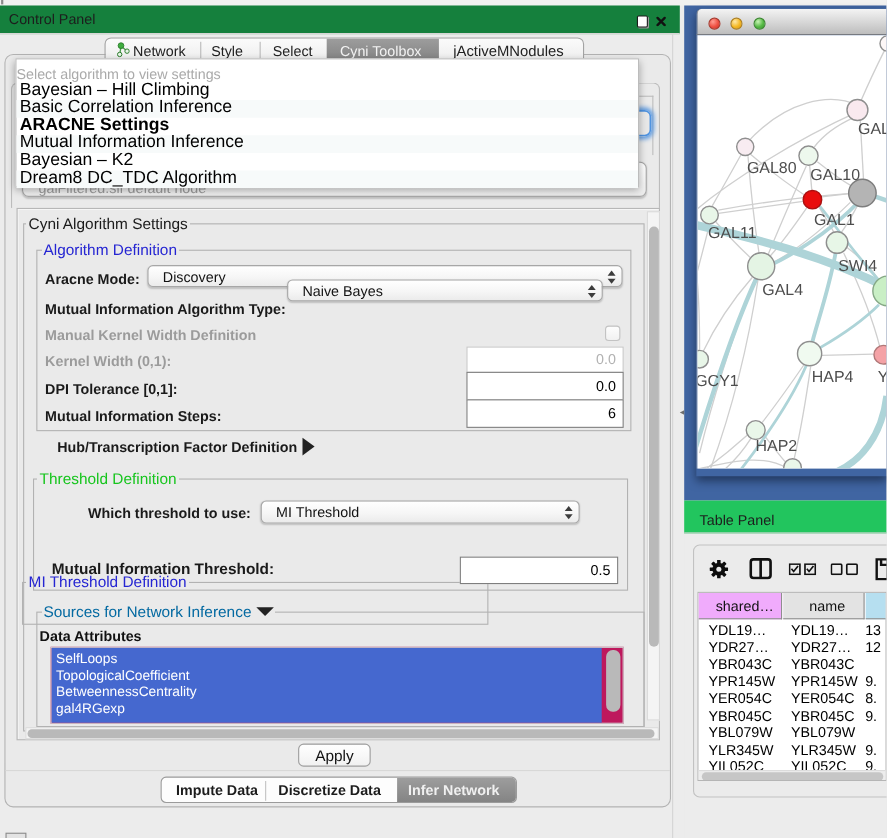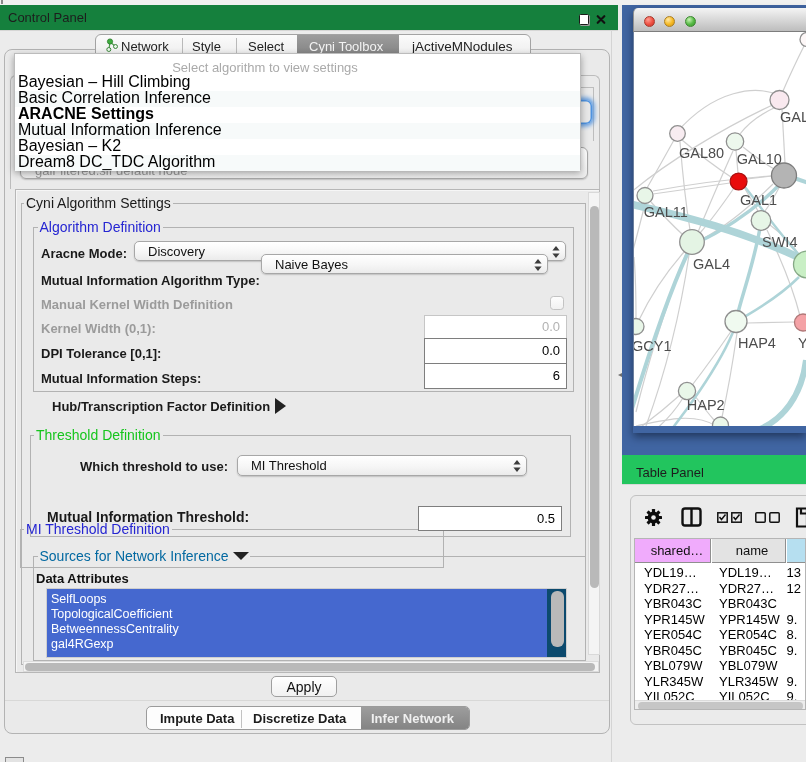--- a/index.html
+++ b/index.html
@@ -127,21 +127,21 @@
 <div class="abs blab" style="left:47px;top:509px;font-size:14px;">Mutual Information Threshold:</div>
 <div class="tfield" style="left:418px;top:506px;width:144px;height:25px;line-height:23px;">0.5</div>
 
 <fieldset style="left:32.5px;top:548px;width:553px;height:113px;border-color:#b2b2b2;">
   <legend style="color:#0369a1;margin-left:4px;">Sources for Network Inference&nbsp;&nbsp;&nbsp;&nbsp;&nbsp;</legend>
 </fieldset>
 <div class="abs" style="left:233px;top:552px;width:0;height:0;border-top:8.5px solid #222;border-left:8.5px solid transparent;border-right:8.5px solid transparent;"></div>
 
 <div class="abs" style="left:36px;top:571px;font-size:13px;font-weight:bold;color:#111;">Data Attributes</div>
 
-<div class="abs" style="left:46px;top:588px;width:521px;height:70px;background:#0c4a6e;border:1px solid #cfcfcf;">
+<div class="abs" style="left:46px;top:588px;width:521px;height:70px;background:#be185d;border:1px solid #cfcfcf;">
   <div class="abs" style="left:0;top:0;width:500px;height:68px;background:#4568cf;"></div>
   <div class="abs" style="left:4px;top:3px;font-size:12.5px;color:#fff;line-height:15.1px;">SelfLoops<br>TopologicalCoefficient<br>BetweennessCentrality<br>gal4RGexp</div>
   <div class="vscroll-thumb" style="left:504px;top:2px;width:13px;height:56px;"></div>
 </div>
 
 <div class="abs" style="left:588px;top:192px;width:12px;height:463px;background:#f4f4f4;border:1px solid #d9d9d9;"></div>
 <div class="vscroll-thumb" style="left:589.5px;top:206px;width:9px;height:382px;"></div>
 
 <div class="abs" style="left:23px;top:661px;width:576px;height:11px;background:#f4f4f4;border:1px solid #dcdcdc;"></div>
 <div class="hscroll-thumb" style="left:25px;top:662.5px;width:570px;height:8px;"></div>
@@ -155,21 +155,21 @@
   <div class="abs" style="left:214px;top:0;width:110px;height:24px;background:linear-gradient(#9d9d9d,#828282);"></div>
   <div class="abs" style="left:13px;top:4px;font-size:13px;font-weight:bold;color:#1c1c1c;">Impute Data</div>
   <div class="abs" style="left:106px;top:4px;font-size:13px;font-weight:bold;color:#1c1c1c;">Discretize Data</div>
   <div class="abs" style="left:224px;top:4px;font-size:13px;font-weight:bold;color:#f0f0f0;">Infer Network</div>
 </div>
 
 <div class="abs" style="left:14px;top:53px;width:567px;height:117px;background:#fff;border:1px solid #bcbcbc;box-shadow:0 3px 7px rgba(0,0,0,0.35);">
   <div class="abs" style="left:0;top:36.5px;width:565px;height:16px;background:#f7fafa;"></div>
   <div class="abs" style="left:0;top:68.5px;width:565px;height:16px;background:#f7fafa;"></div>
   <div class="abs" style="left:0;top:100.5px;width:565px;height:16px;background:#f7fafa;"></div>
-  <div class="abs" style="left:0;top:6px;width:500px;text-align:center;font-size:13px;color:#aaaaaa;">Select algorithm to view settings</div>
+  <div class="abs" style="left:0;top:6px;width:500px;text-align:left;font-size:13px;color:#aaaaaa;">Select algorithm to view settings</div>
   <div class="abs" style="left:3px;top:20px;font-size:16px;color:#000;line-height:16px;">
     Bayesian – Hill Climbing<br>
     Basic Correlation Inference<br>
     <b>ARACNE Settings</b><br>
     Mutual Information Inference<br>
     Bayesian – K2<br>
     Dream8 DC_TDC Algorithm
   </div>
 </div>
 

